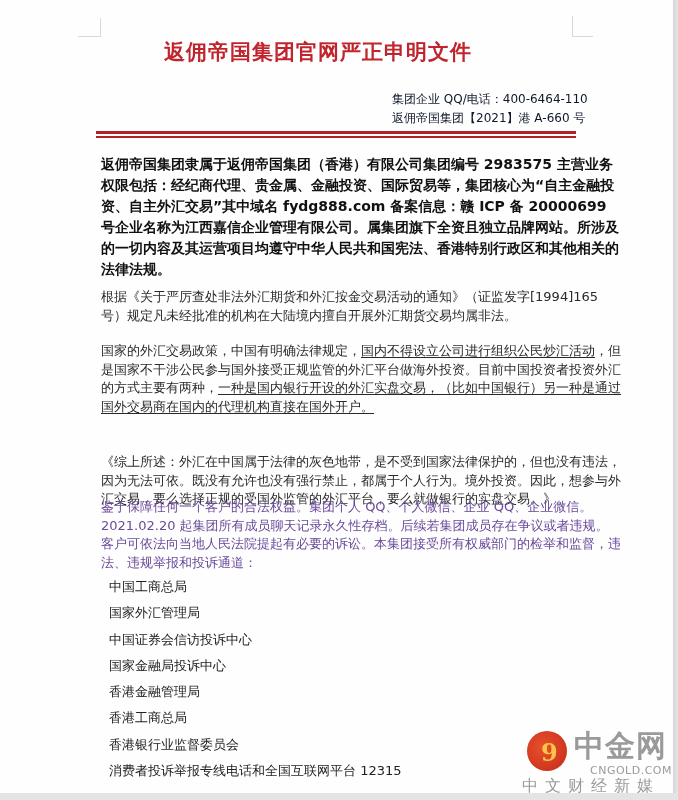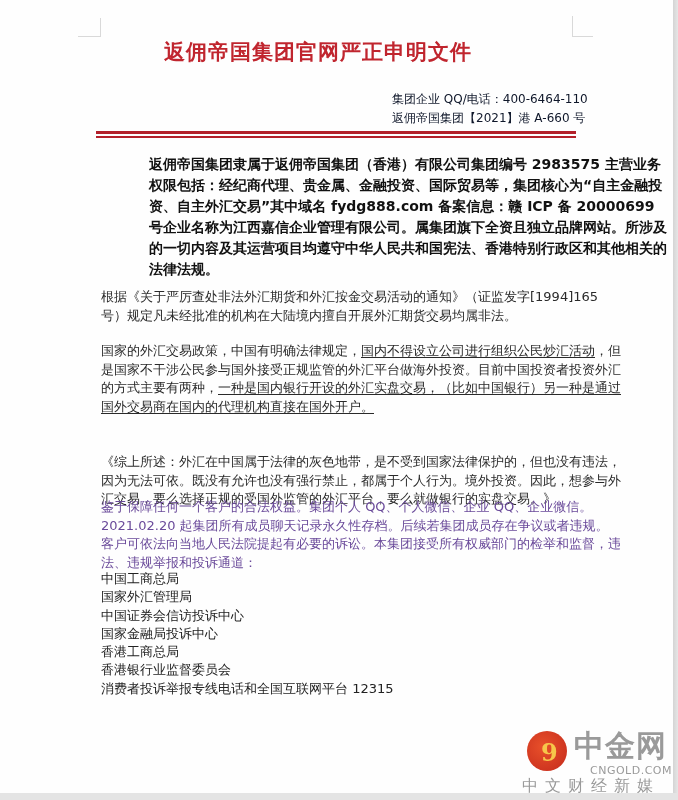--- a/index.html
+++ b/index.html
@@ -33,37 +33,37 @@
   .ref-block {
     position:absolute; left:392px; top:90px; font-size:12px; line-height:19px; color:#0f172a;
   }
   .red-rule {
     position:absolute; left:96px; top:131px; width:480px; height:7px;
     border-top:3px solid #b3202a; border-bottom:2px solid #b3202a;
     box-sizing:border-box;
   }
   .intro {
     position:absolute; left:101px; top:154px; width:520px;
-    font-size:14px; line-height:21px; font-weight:bold; color:#111;margin-left:48px;
+    font-size:14px; line-height:21px; font-weight:bold; color:#111;
   }
   .body-text {
     position:absolute; left:101px; width:520px;
     font-size:13px; line-height:18.6px; color:#2a2a2a;
   }
   .p1 { top:288px; }
   .p2 { top:342px; }
   .p3 { top:430px;margin-top:23px; }
   .p4 { top:498px; color:#6a4a9a; }
   .u { text-decoration:underline; text-underline-offset:2px; }
   .agencies {
     position:absolute; left:101px; top:570px; width:420px;
     font-size:13px; line-height:18.3px; color:#222;
     list-style:none; margin:0; padding:0;
   }
-  .agencies li { margin:0; padding:0; }
+  .agencies li { margin:8px; padding:0; }
 
   .logo {
     position:absolute; left:522px; top:728px; width:150px; height:62px;
   }
   .logo-circle {
     position:absolute; left:5px; top:3px; width:40px; height:40px; border-radius:50%;
     background:radial-gradient(circle at 40% 40%, #e8502a, #c42a1c);
   }
   .logo-swirl {
     position:absolute; left:14px; top:10px; width:20px; height:24px;
@@ -109,20 +109,21 @@
 
   <div class="body-text p3">《综上所述：外汇在中国属于法律的灰色地带，是不受到国家法律保护的，但也没有违法，因为无法可依。既没有允许也没有强行禁止，都属于个人行为。境外投资。因此，想参与外汇交易，要么选择正规的受国外监管的外汇平台，要么就做银行的实盘交易。》</div>
 
   <div class="body-text p4">鉴于保障任何一个客户的合法权益。集团个人 QQ、个人微信、企业 QQ、企业微信。2021.02.20 起集团所有成员聊天记录永久性存档。后续若集团成员存在争议或者违规。客户可依法向当地人民法院提起有必要的诉讼。本集团接受所有权威部门的检举和监督，违法、违规举报和投诉通道：</div>
 
   <ul class="agencies">
     <li>中国工商总局</li>
     <li>国家外汇管理局</li>
     <li>中国证券会信访投诉中心</li>
     <li>国家金融局投诉中心</li>
+    <li>香港金融管理局</li>
     <li>香港工商总局</li>
     <li>香港银行业监督委员会</li>
     <li>消费者投诉举报专线电话和全国互联网平台 12315</li>
   </ul>
 
   <div class="logo">
     <div class="logo-circle">
       <span class="logo-swirl">9</span>
     </div>
     <div class="logo-cn">中金网</div>

